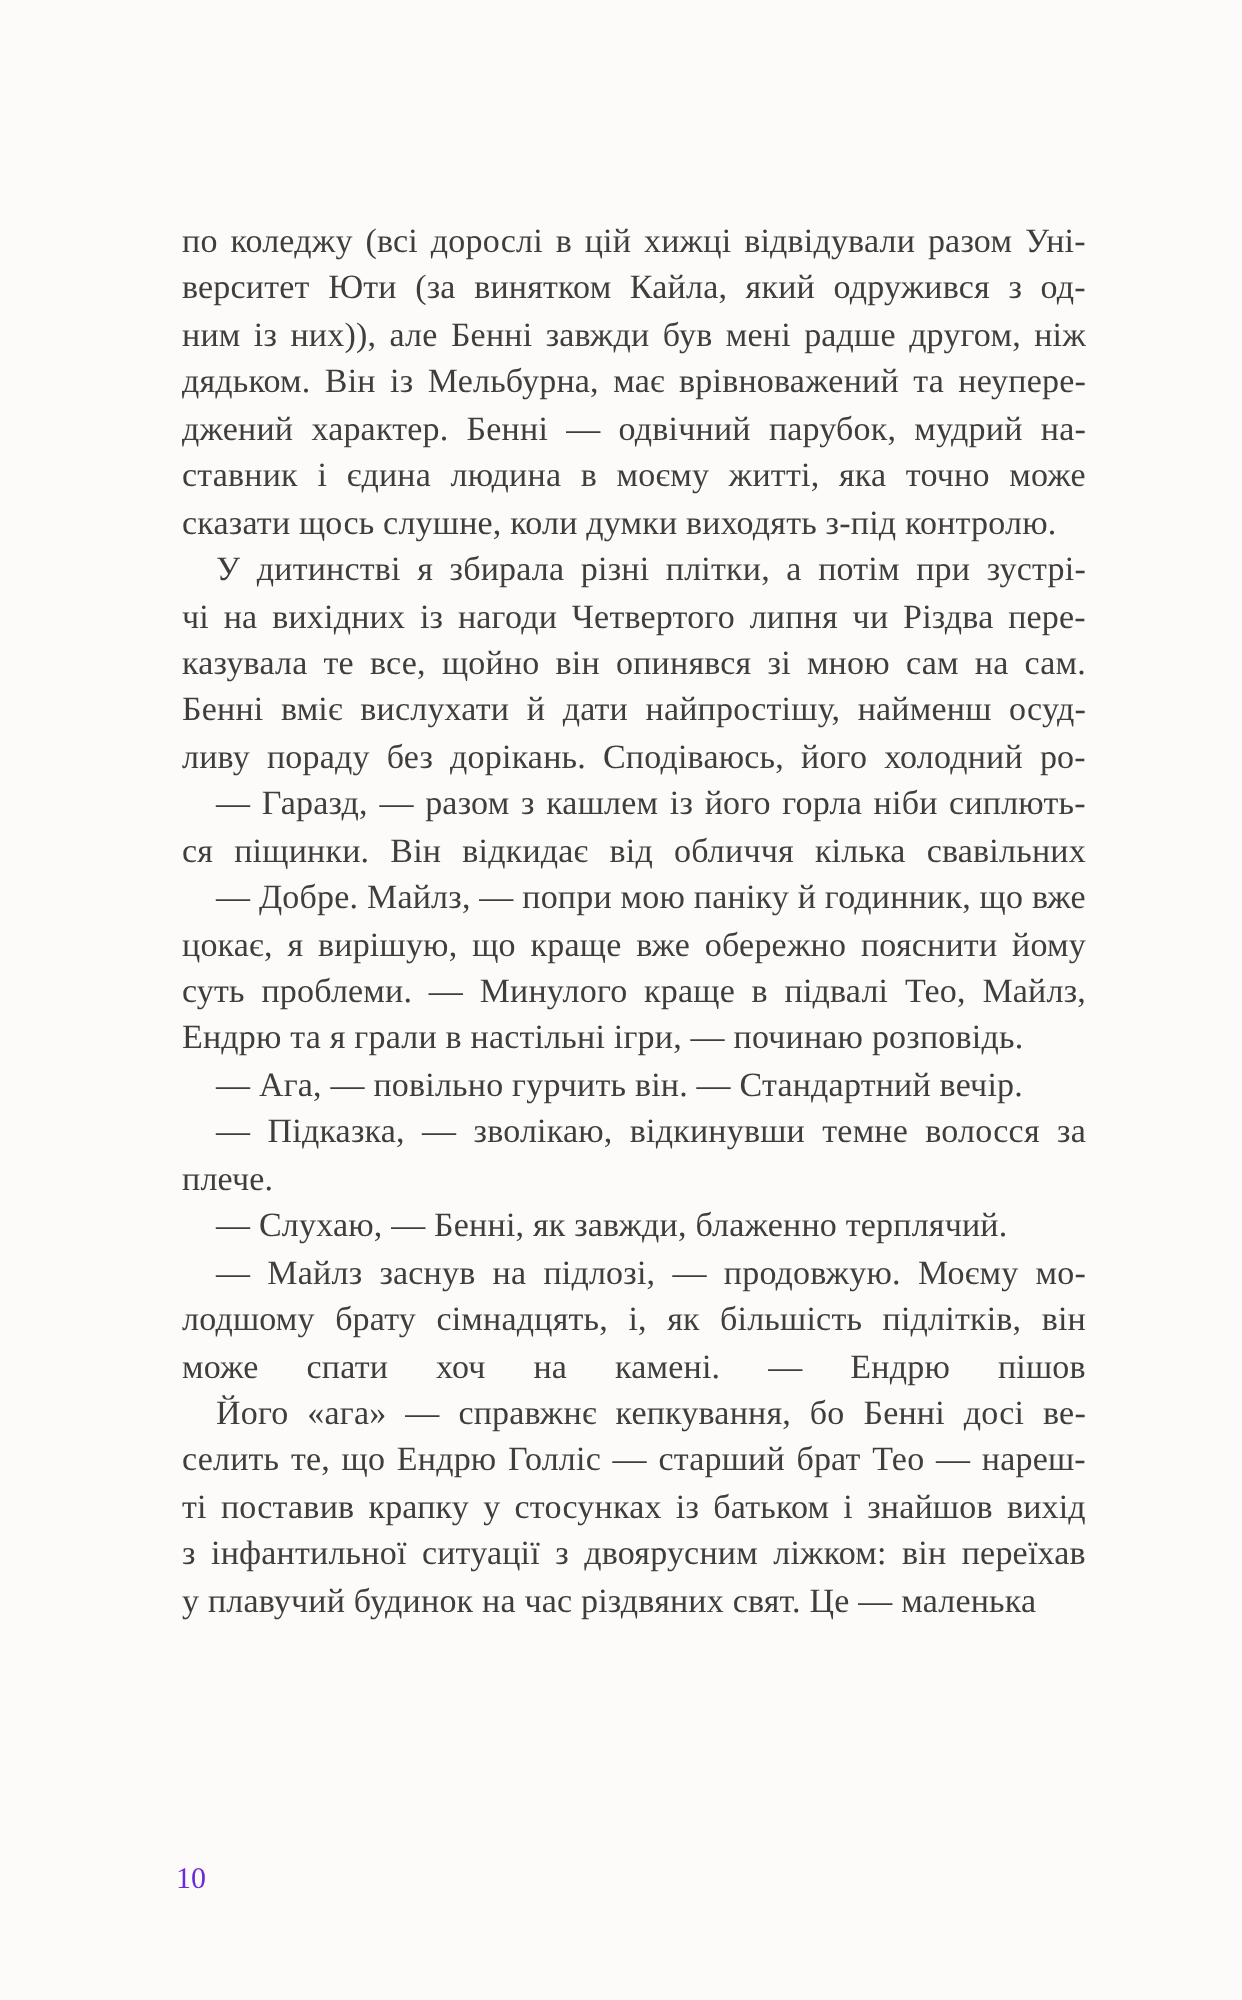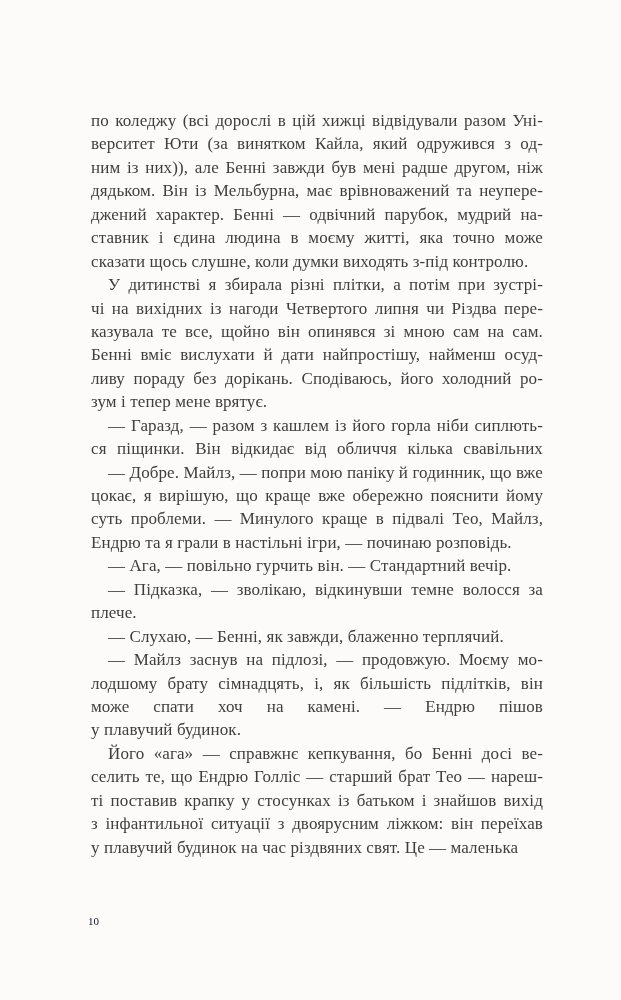--- a/index.html
+++ b/index.html
@@ -40,24 +40,24 @@
     display: flex;
     justify-content: space-between;
     white-space: normal;
   }
   .line.indent {
     padding-left: 17px;
   }
   .page-number {
     position: absolute;
     left: 88px;
-    top: 910px;
-    font-size: 11px;
+    top: 929px;
+    font-size: 15px;
     line-height: 22px;
-    color: #0f172a;
+    color: #6d28d9;
   }
 </style>
 </head>
 <body>
 
 <div class="book-page">
   <div class="text-block">
       <div class="line just">
         <span>по</span>
         <span>коледжу</span>
@@ -177,21 +177,20 @@
       <div class="line just">
         <span>ливу</span>
         <span>пораду</span>
         <span>без</span>
         <span>дорікань.</span>
         <span>Сподіваюсь,</span>
         <span>його</span>
         <span>холодний</span>
         <span>ро-</span>
       </div>
-      <div class="line">зум і тепер мене врятує.</div>
       <div class="line indent just">
         <span>—</span>
         <span>Гаразд,</span>
         <span>—</span>
         <span>разом</span>
         <span>з</span>
         <span>кашлем</span>
         <span>із</span>
         <span>його</span>
         <span>горла</span>
@@ -281,21 +280,20 @@
       <div class="line just">
         <span>може</span>
         <span>спати</span>
         <span>хоч</span>
         <span>на</span>
         <span>камені.</span>
         <span>—</span>
         <span>Ендрю</span>
         <span>пішов</span>
       </div>
-      <div class="line">у плавучий будинок.</div>
       <div class="line indent just">
         <span>Його</span>
         <span>«ага»</span>
         <span>—</span>
         <span>справжнє</span>
         <span>кепкування,</span>
         <span>бо</span>
         <span>Бенні</span>
         <span>досі</span>
         <span>ве-</span>

